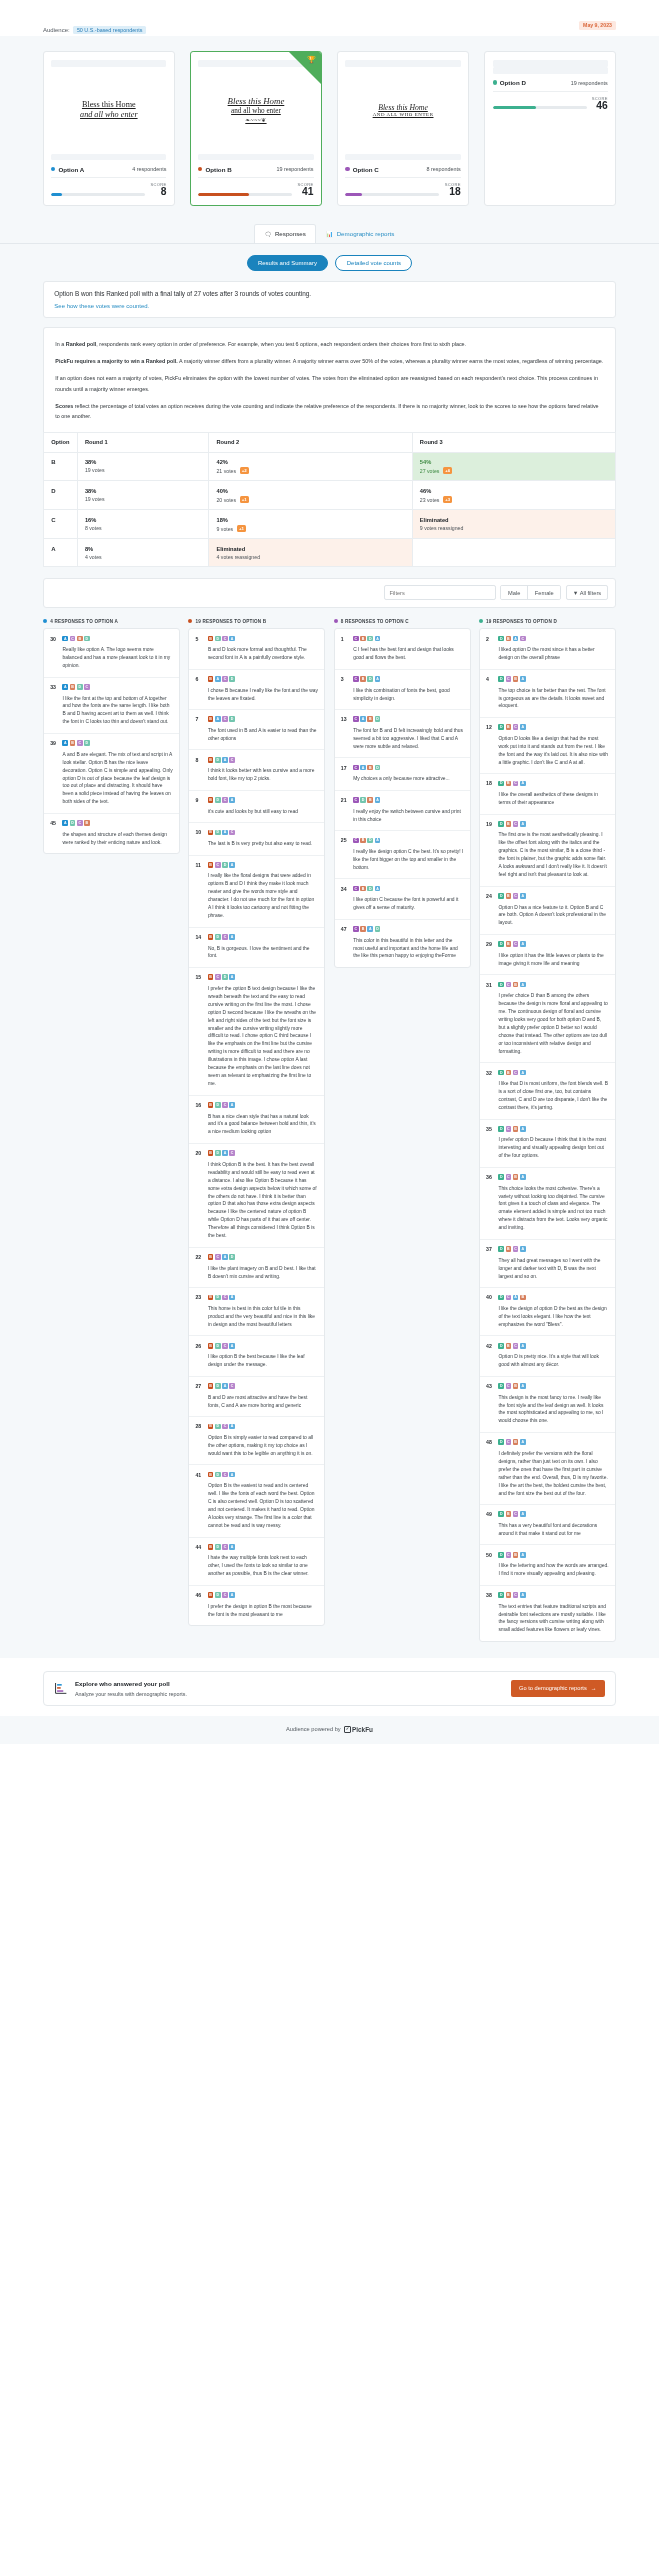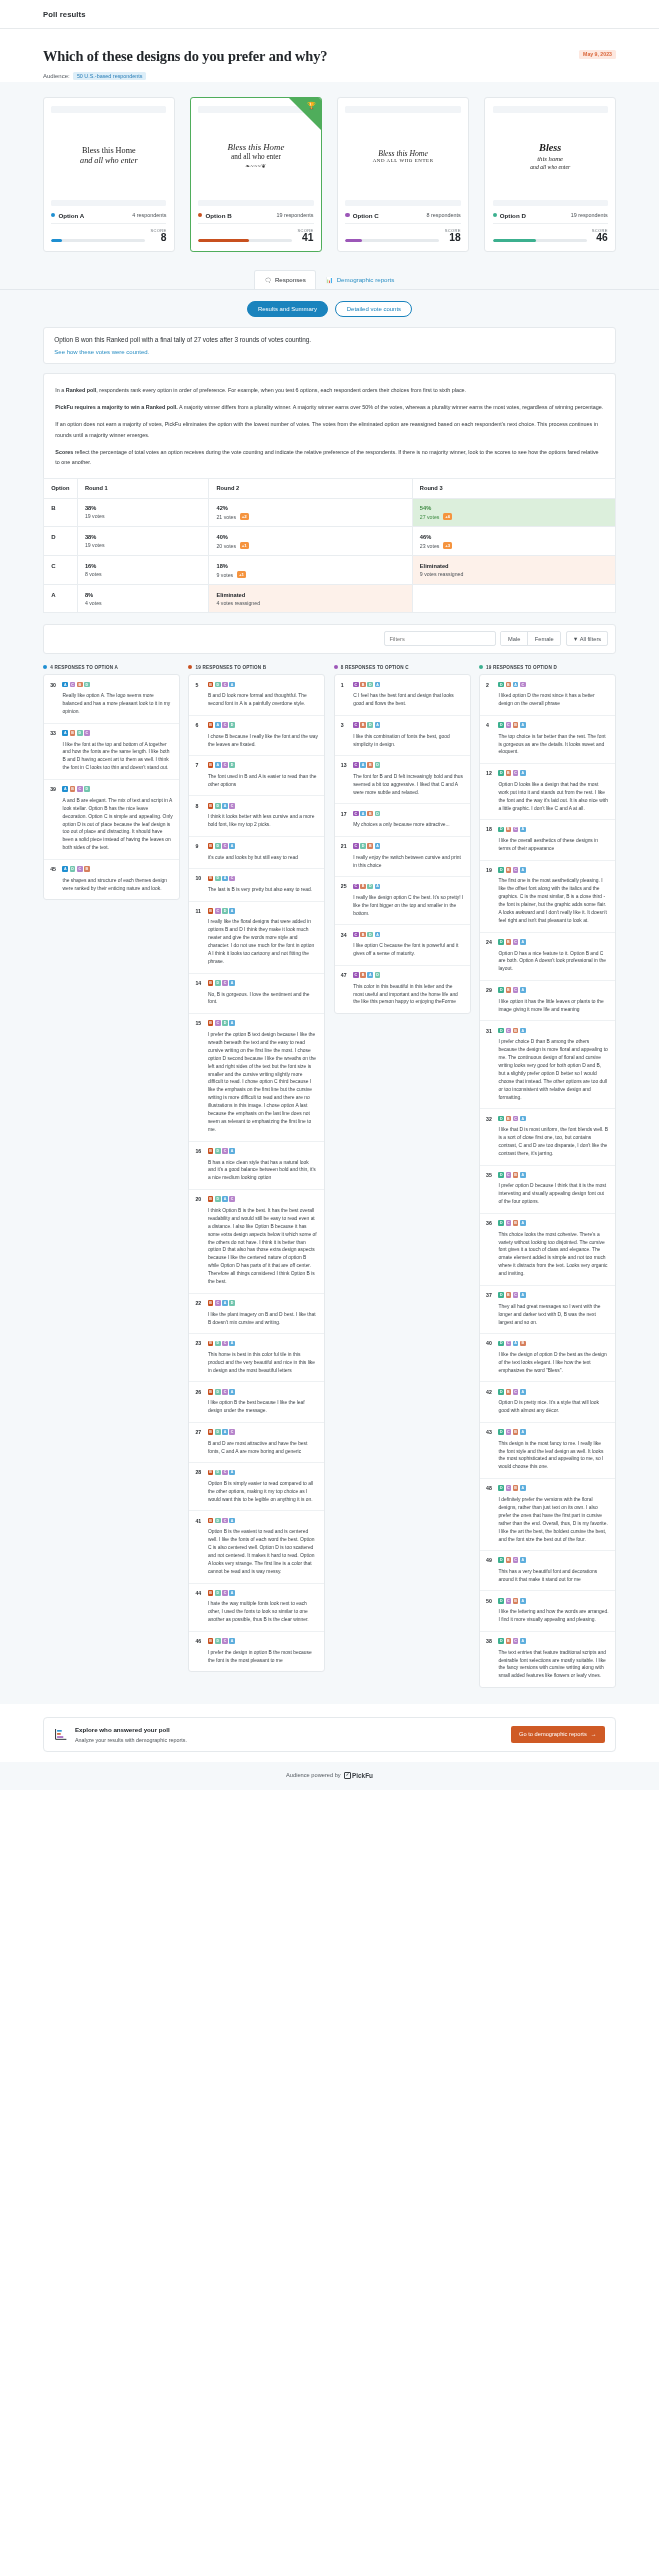--- a/index.html
+++ b/index.html
@@ -55,21 +55,21 @@
     position: absolute; top:0; right:0; width: 0; height: 0;
     border-top: 32px solid #4fad5b; border-left: 32px solid transparent;
   }
   .ribbon-trophy { position: absolute; top: 4.1px; right: 4.1px; color:#fff; font-size: 7.2px; line-height: 1;}
   .skel { background: #f1f4f7; border-radius: 1.5px; height: 6.7px; }
   .art-box {
     flex: 1; display:flex; align-items:center; justify-content:center;
     padding: 9.3px 2.1px; text-align: center;
   }
   .art {
-    font-family: "Liberation Serif", serif; color: #1c1c1c; line-height: 1.25;
+    font-family: "Liberation Serif", serif; color: #1c1c1c; line-height: 1.25; text-decoration: underline;
   }
   .art .l1 { display:block; }
   .art .l2 { display:block; }
   .a-style .l1 { font-size: 8.2px; }
   .a-style .l2 { font-size: 8.2px; font-style: italic; }
   .b-style .l1 { font-size: 8.8px; font-style: italic; }
   .b-style .l2 { font-size: 7.2px; }
   .b-style .orn { font-size: 5.7px; letter-spacing: 0.5px; color:#333; display:block; margin-top:1px;}
   .c-style .l1 { font-size: 7.7px; font-style: italic; }
   .c-style .l2 { font-size: 4.9px; letter-spacing: 0.6px; }
@@ -183,26 +183,22 @@
             display:flex; align-items:center; justify-content:center; gap:3.6px; margin-top: 10.3px;}
   .pf-logo { display:flex; align-items:center; gap:1.5px; font-weight:700; color:#3a3f44; font-size:6.4px;}
   .pf-mark { width:6.2px; height:7.2px; border:0.8px solid #3a3f44; border-radius:1px; display:inline-block; position:relative;}
   .pf-mark:after { content:"✓"; position:absolute; font-size:4.1px; left:0.5px; top:-0.5px; color:#3a3f44;}
 </style>
 </head>
 <body>
 
 <div class="page">
 
-  <div class="topbar">
-    <div class="topbar-title">Poll results</div>
-  </div>
 
   <div class="qhead">
-    <div class="qtitle">Which of these designs do you prefer and why?</div>
     <div class="audience-row">
       <span>Audience:</span>
       <span class="audience-pill">50 U.S.-based respondents</span>
     </div>
     <div class="date-pill">May 9, 2023</div>
   </div>
 
   <div class="opt-strip">
     <div class="opt-grid" id="optGrid">
         <div class="opt-card">
@@ -287,27 +283,20 @@
               </div>
               <div class="score-box">
                 <div class="score-label">SCORE</div>
                 <div class="score-val">18</div>
               </div>
             </div>
           </div>
         </div>
         <div class="opt-card">
           <div class="skel"></div>
-          <div class="art-box">
-            <div class="art d-style">
-              <span class="l1">Bless</span>
-              <span class="l2">this home</span>
-              <span class="l3">and all who enter</span>
-            </div>
-          </div>
           <div class="skel"></div>
           <div class="opt-meta">
             <div class="opt-name">
               <span class="dot" style="background:#3cb08f"></span>
               <span>Option D</span>
             </div>
             <div class="opt-resp">19 respondents</div>
           </div>
           <div class="opt-divider">
             <div class="score-row">

